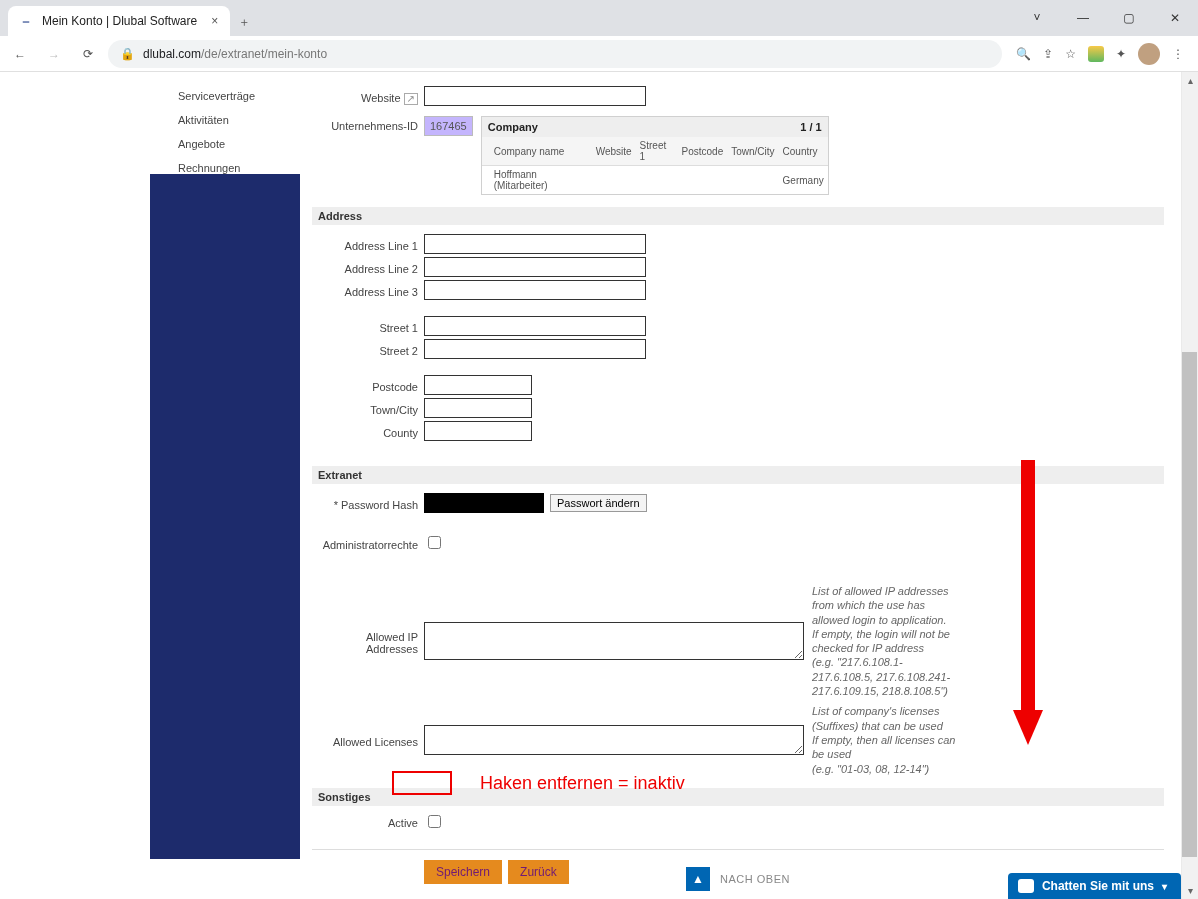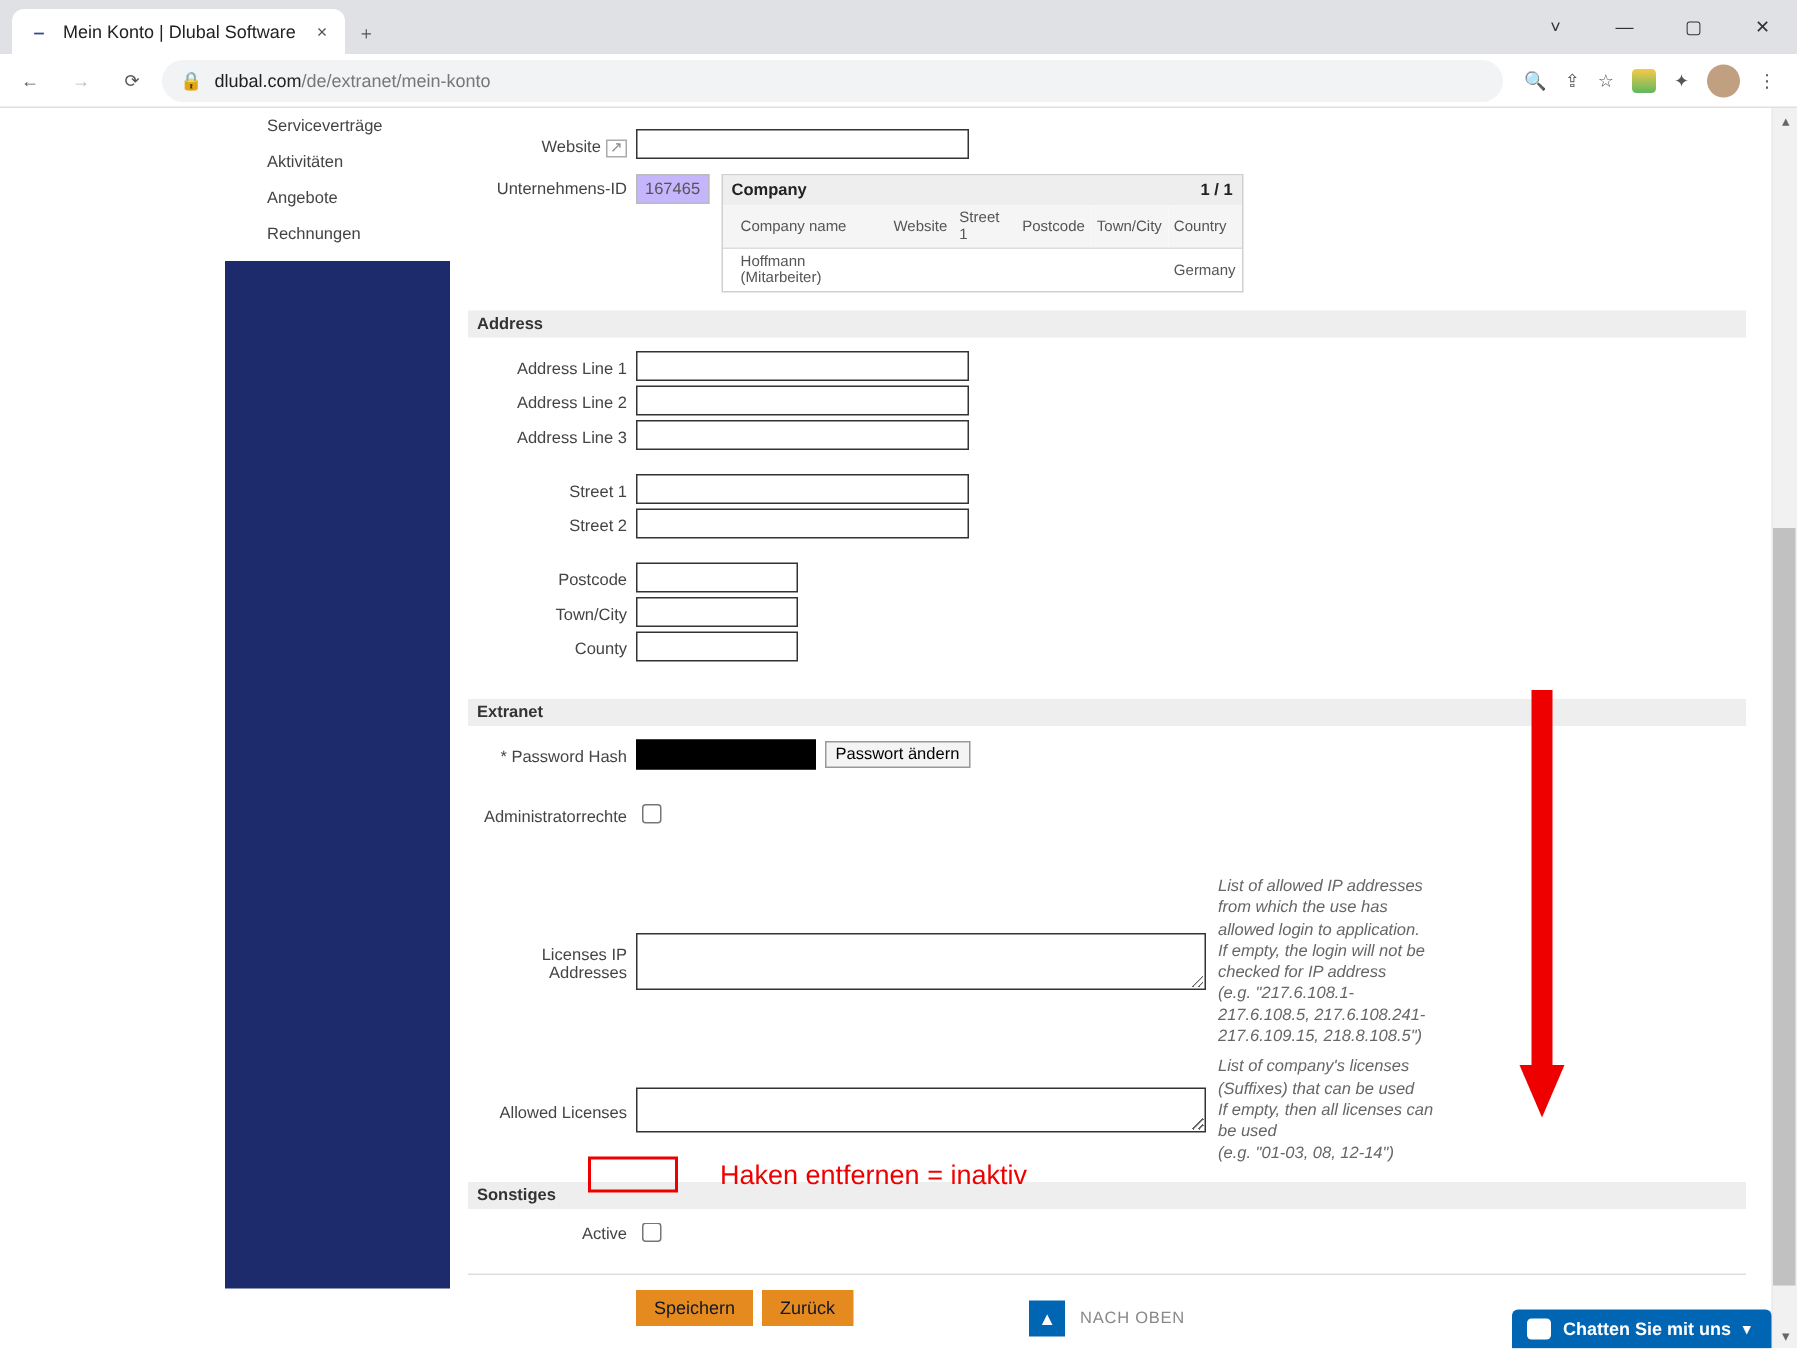--- a/index.html
+++ b/index.html
@@ -29,21 +29,21 @@
   .ext-icons .puzzle, .ext-icons .star, .ext-icons .share, .ext-icons .zoom, .ext-icons .dots { display:flex; align-items:center; justify-content:center; }
   .ext-icons .color-icon { width:16px; height:16px; background:linear-gradient(#f7c948, #5fb85f); border-radius:3px; }
 
   
   .page-viewport { flex:1; position:relative; background:#fff; overflow:hidden; }
   .scroll-track { position:absolute; right:0; top:0; bottom:0; width:17px; background:#f1f1f1; border-left:1px solid #eaeaea; }
   .scroll-thumb { position:absolute; right:1px; width:15px; background:#c1c1c1; border-radius:0; }
   .scroll-arrow { position:absolute; width:17px; height:17px; display:flex; align-items:center; justify-content:center; color:#666; font-size:10px; }
 
   
-  .sidebar { position:absolute; left:150px; top:0; width:150px; background:#fff; }
+  .sidebar { position:absolute; left:150px; top:12px; width:150px; background:#fff; }
   .sidebar .item { padding:6px 4px 6px 28px; color:#444; font-size:11px; cursor:pointer; }
   .sidebar .footer { background:#1d2b6c; color:#c9cce0; font-size:10px; padding:6px 10px; height:22px; width:150px; }
   .sidebar-bg { position:absolute; left:150px; top:102px; width:150px; background:#1d2b6c; bottom:40px; }
 
   
   .content { position:absolute; left:312px; top:0; right:34px; }
   .form-row { display:flex; align-items:center; margin:3px 0; }
   .form-row .lbl { width:112px; text-align:right; padding-right:6px; font-size:11px; color:#444; padding-top:4px; }
   .form-row .lbl .ext-link { font-size:10px; color:#888; border:1px solid #aaa; padding:0 2px; display:inline-block; line-height:10px; }
   .form-row input[type=text].f { border:1px solid #333; height:20px; padding:1px 4px; font-size:12px; }
@@ -60,21 +60,21 @@
   .company-table table { width:100%; border-collapse:collapse; }
   .company-table th { background:#f5f5f5; border-bottom:1px solid #ddd; font-weight:normal; color:#555; text-align:left; padding:3px 4px; font-size:10px; }
   .company-table td { padding:3px 4px; color:#555; font-size:10px; border-top:1px solid #eee; }
 
   .pw-black { background:#000; border:1px solid #000; width:120px; height:20px; display:inline-block; }
   .btn-small { font-size:11px; border:1px solid #999; background:#f4f4f4; padding:2px 6px; cursor:pointer; }
 
   textarea.f { border:1px solid #333; font-size:12px; padding:2px; resize:both; }
   .hint { font-style:italic; color:#666; font-size:11px; line-height:1.3; }
 
-  .btn-orange { background:#e58a1e; color:#0f172a; border:none; padding:5px 12px; font-size:12px; cursor:pointer; }
+  .btn-orange { background:#e58a1e; color:#701a75; border:none; padding:5px 12px; font-size:12px; cursor:pointer; }
 
   .annotation-box { position:absolute; border:2px solid #e00; }
   .annotation-text { position:absolute; color:#e00; font-size:18px; font-weight:normal; }
 
   
   .back-to-top { position:absolute; left:312px; right:34px; bottom:0; height:40px; display:flex; align-items:center; justify-content:center; gap:10px; border-top:0; }
   .btt-btn { width:24px; height:24px; background:#0066b3; color:#fff; display:flex; align-items:center; justify-content:center; }
   .btt-txt { color:#888; font-size:11px; letter-spacing:0.5px; }
 
   
@@ -232,21 +232,21 @@
           <span style="width:6px"></span>
           <button class="btn-small">Passwort ändern</button>
         </div>
         <div style="height:14px"></div>
         <div class="form-row">
           <div class="lbl">Administratorrechte</div>
           <input type="checkbox" style="">
         </div>
         <div style="height:26px"></div>
         <div class="form-row">
-          <div class="lbl">Licenses IP Addresses</div>
+          <div class="lbl">Allowed IP Addresses</div>
           <textarea class="f" style="width: 380px; height: 38px;"></textarea>
           <div class="hint" style="width:150px; margin-left:8px">
             <span>List of allowed IP addresses from which the use has allowed login to application.</span><br>
             <span>If empty, the login will not be checked for IP address</span><br>
             <span>(e.g. "217.6.108.1-217.6.108.5, 217.6.108.241-217.6.109.15, 218.8.108.5")</span>
           </div>
         </div>
         <div class="form-row" style="margin-top:6px">
           <div class="lbl">Allowed Licenses</div>
           <textarea class="f" style="width: 380px; height: 30px;"></textarea>

